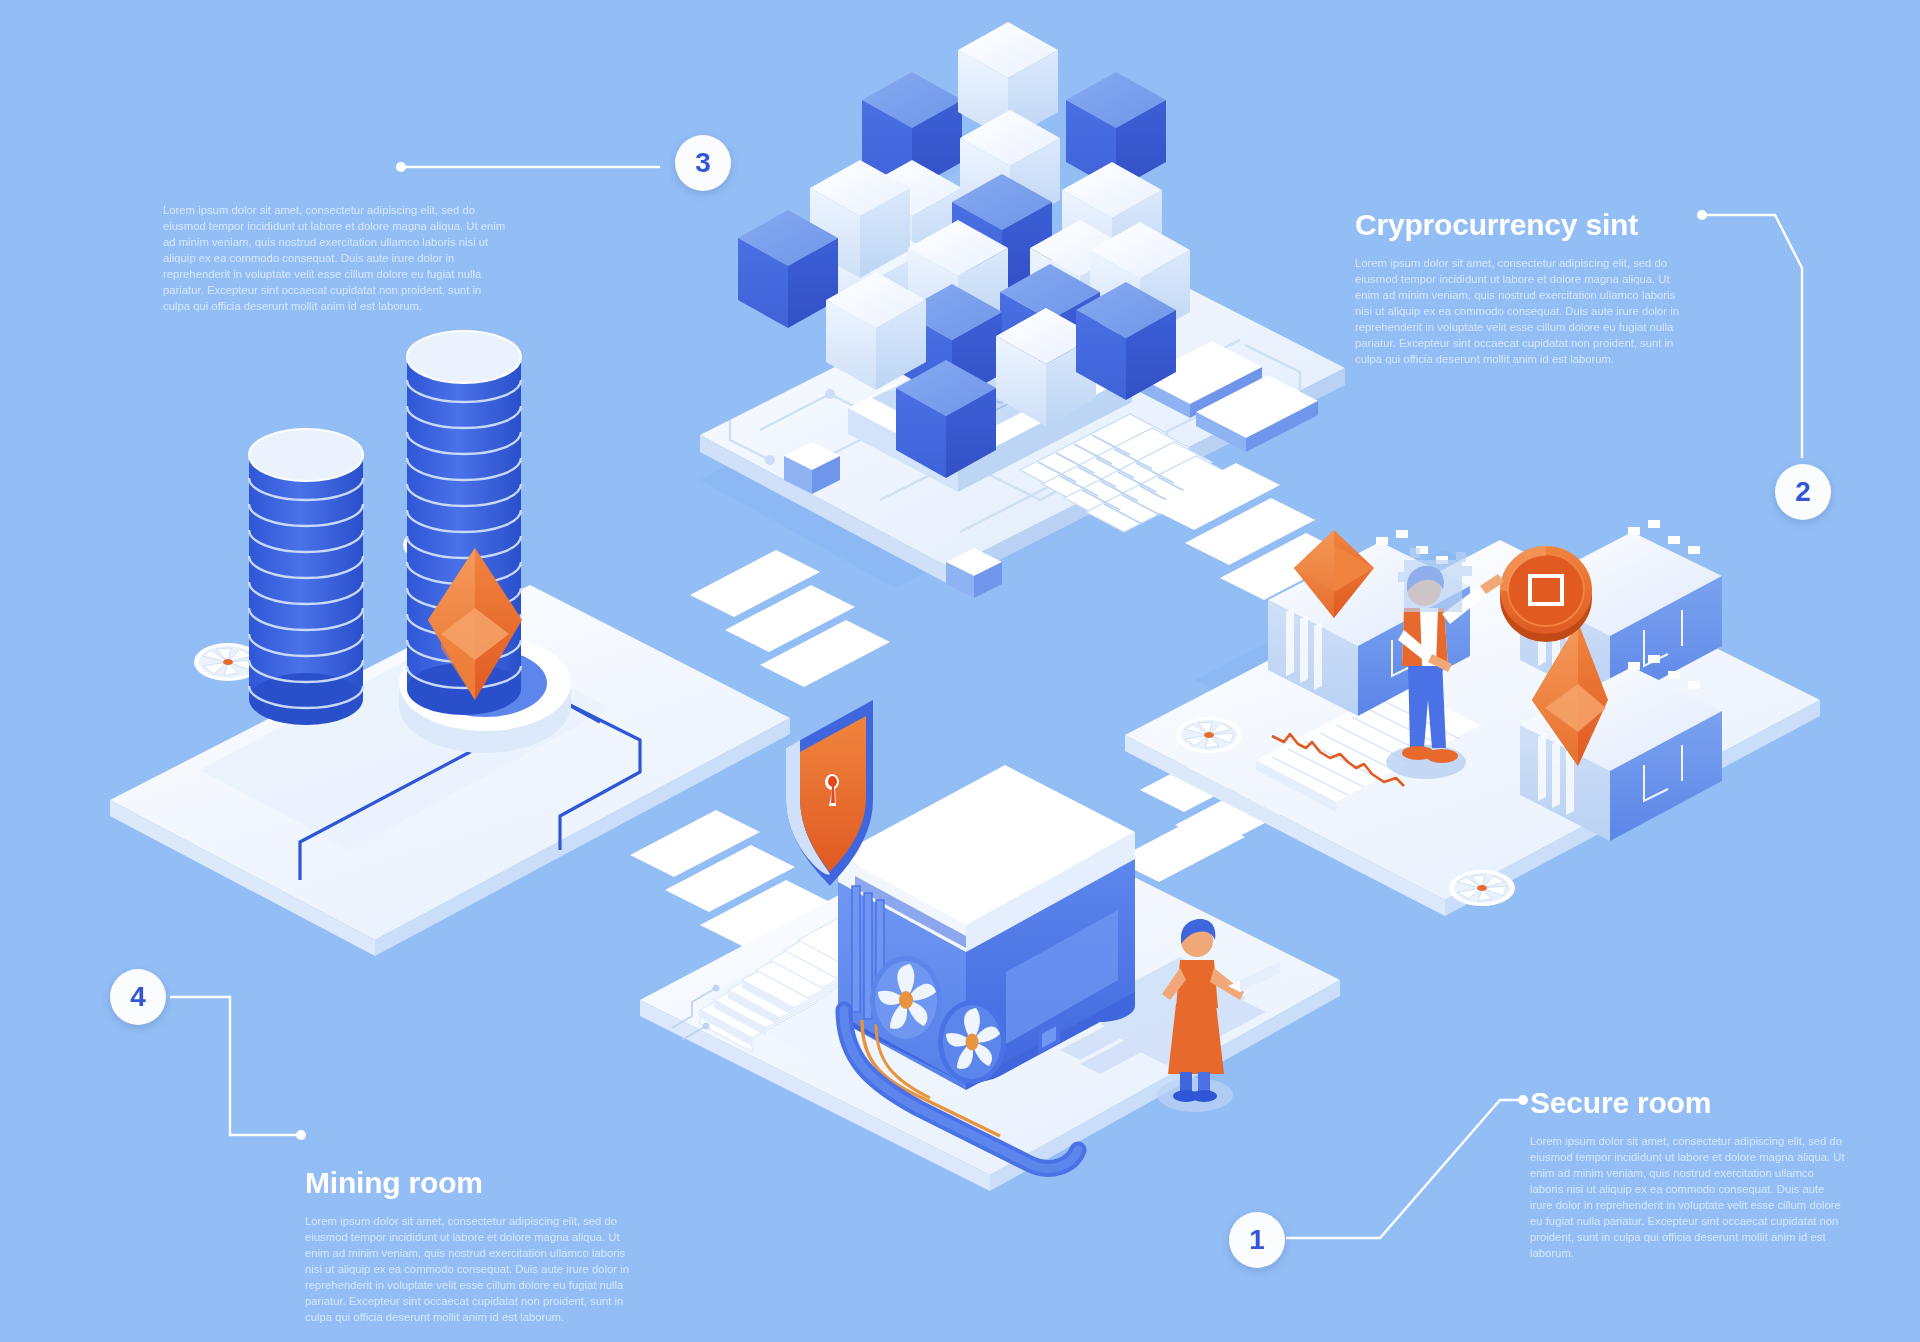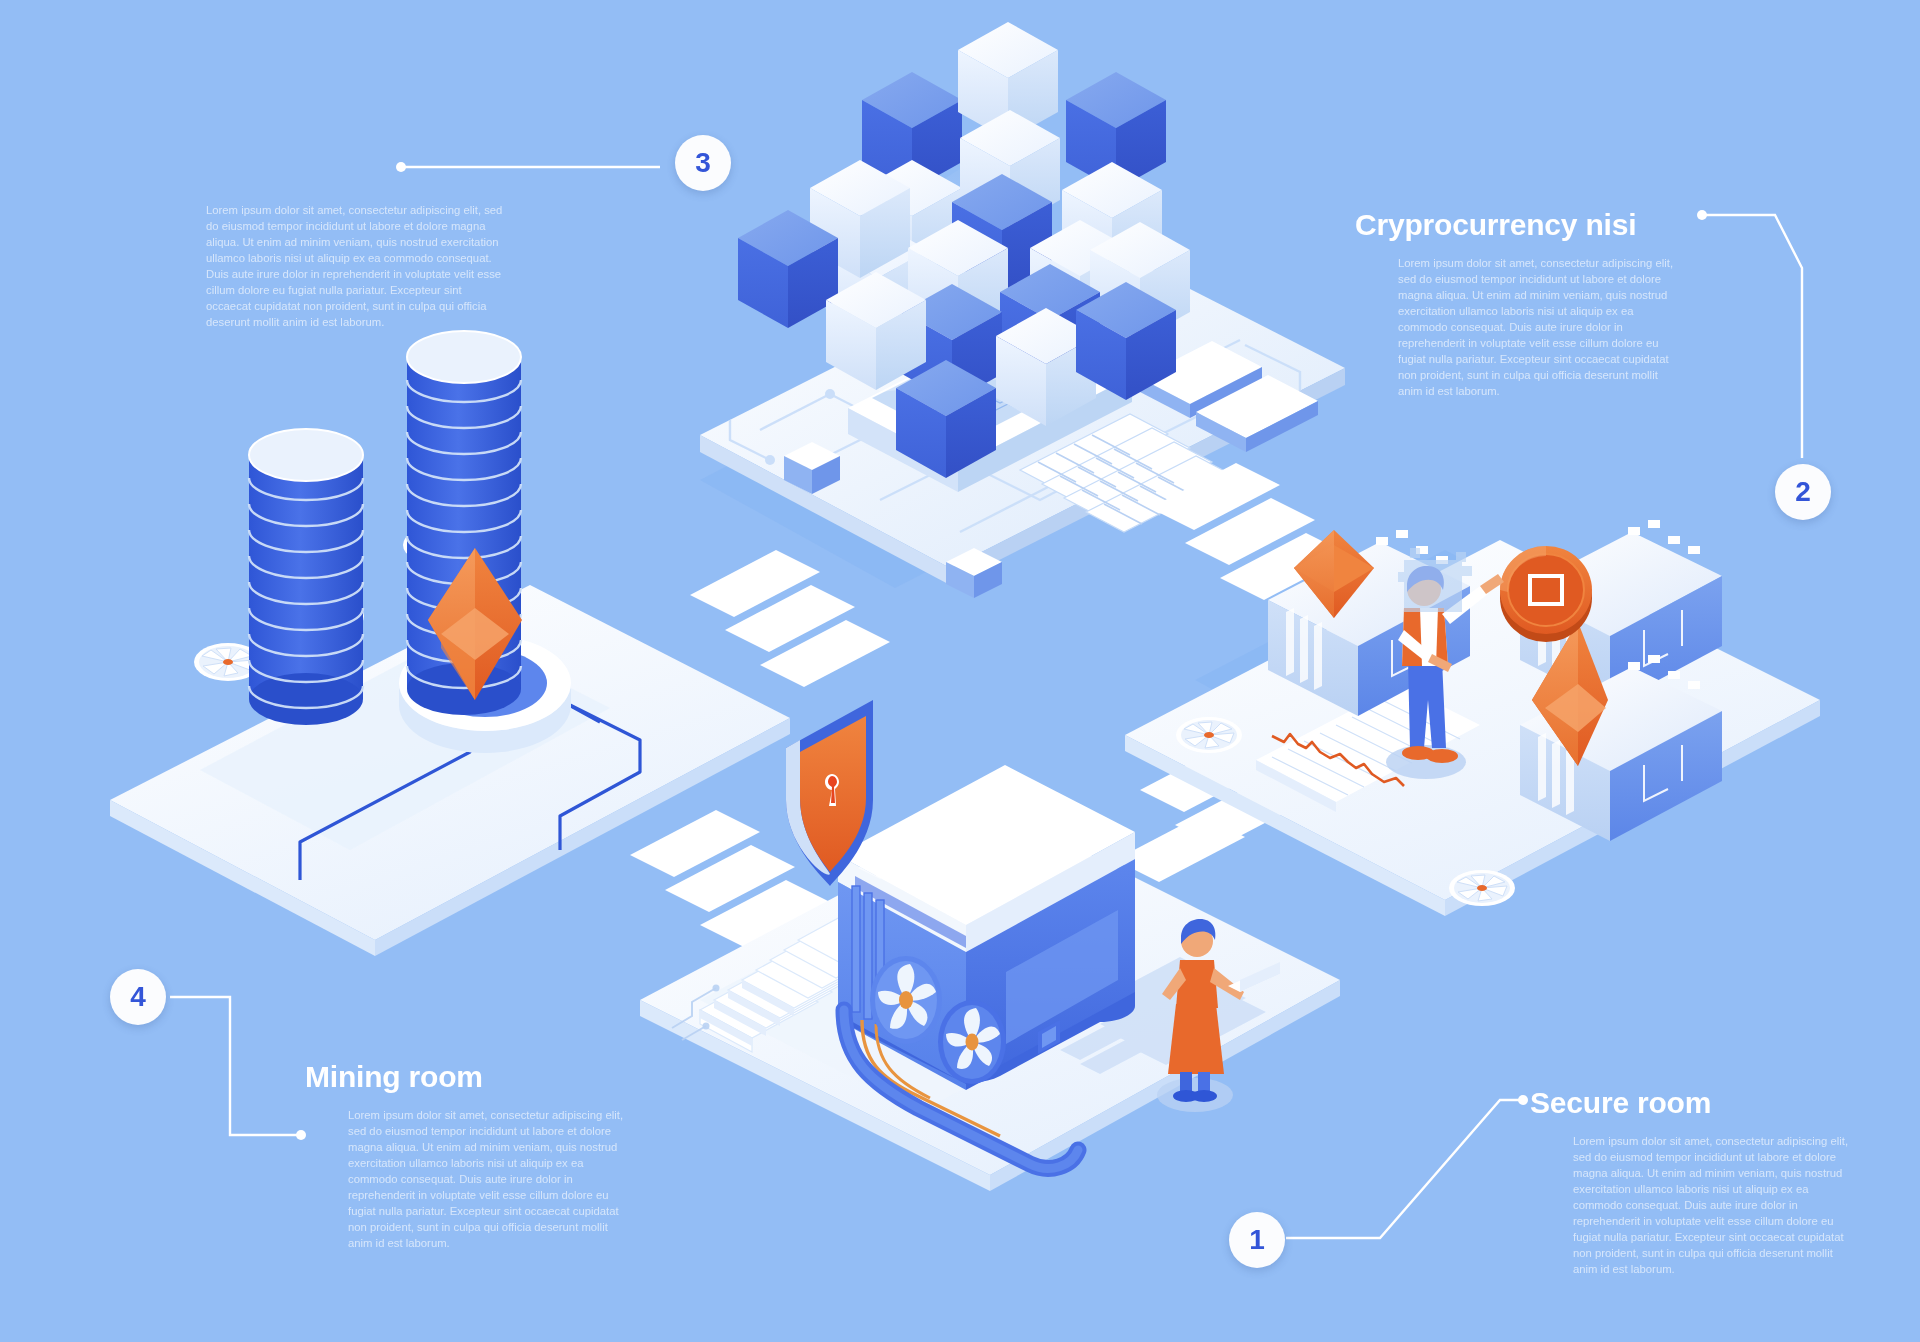--- a/index.html
+++ b/index.html
@@ -26,27 +26,26 @@
     letter-spacing: -0.2px;
     line-height: 1.1;
     white-space: nowrap;
   }
   .txtblock p {
     color: #ffffff;
     opacity: 0.62;
     font-size: 11.3px;
     line-height: 1.42;
     margin-top: 14px;
-    margin-left: 43px;
   }
   .ta-left  { text-align: left; }
 
   #blk-blockchain { left: 163px; top: 188px;  width: 345px; }
   #blk-crypto     { left: 1355px; top: 208px; width: 330px; }
-  #blk-mining     { left: 305px; top: 1060px; width: 330px; }
+  #blk-mining     { left: 305px; top: 1166px; width: 330px; }
   #blk-secure     { left: 1530px; top: 1086px; width: 320px; }
 
   
   .badge {
     position: absolute;
     width: 56px; height: 56px;
     border-radius: 50%;
     background: #fbfcfe;
     box-shadow: 0 3px 9px rgba(40,70,130,0.20);
     display: flex; align-items: center; justify-content: center;
@@ -803,21 +802,21 @@
       <circle cx="1523" cy="1100" r="5"></circle>
       <circle cx="301" cy="1135" r="5"></circle>
     </g>
   </svg>
 
   <div class="txtblock ta-left" id="blk-blockchain">
     <p>Lorem ipsum dolor sit amet, consectetur adipiscing elit, sed do eiusmod tempor incididunt ut labore et dolore magna aliqua. Ut enim ad minim veniam, quis nostrud exercitation ullamco laboris nisi ut aliquip ex ea commodo consequat. Duis aute irure dolor in reprehenderit in voluptate velit esse cillum dolore eu fugiat nulla pariatur. Excepteur sint occaecat cupidatat non proident, sunt in culpa qui officia deserunt mollit anim id est laborum.</p>
   </div>
 
   <div class="txtblock ta-left" id="blk-crypto">
-    <h2>Cryprocurrency nisi</h2>
+    <h2>Cryprocurrency sint</h2>
     <p>Lorem ipsum dolor sit amet, consectetur adipiscing elit, sed do eiusmod tempor incididunt ut labore et dolore magna aliqua. Ut enim ad minim veniam, quis nostrud exercitation ullamco laboris nisi ut aliquip ex ea commodo consequat. Duis aute irure dolor in reprehenderit in voluptate velit esse cillum dolore eu fugiat nulla pariatur. Excepteur sint occaecat cupidatat non proident, sunt in culpa qui officia deserunt mollit anim id est laborum.</p>
   </div>
 
   <div class="txtblock ta-left" id="blk-mining">
     <h2>Mining room</h2>
     <p>Lorem ipsum dolor sit amet, consectetur adipiscing elit, sed do eiusmod tempor incididunt ut labore et dolore magna aliqua. Ut enim ad minim veniam, quis nostrud exercitation ullamco laboris nisi ut aliquip ex ea commodo consequat. Duis aute irure dolor in reprehenderit in voluptate velit esse cillum dolore eu fugiat nulla pariatur. Excepteur sint occaecat cupidatat non proident, sunt in culpa qui officia deserunt mollit anim id est laborum.</p>
   </div>
 
   <div class="txtblock ta-left" id="blk-secure">
     <h2>Secure room</h2>

